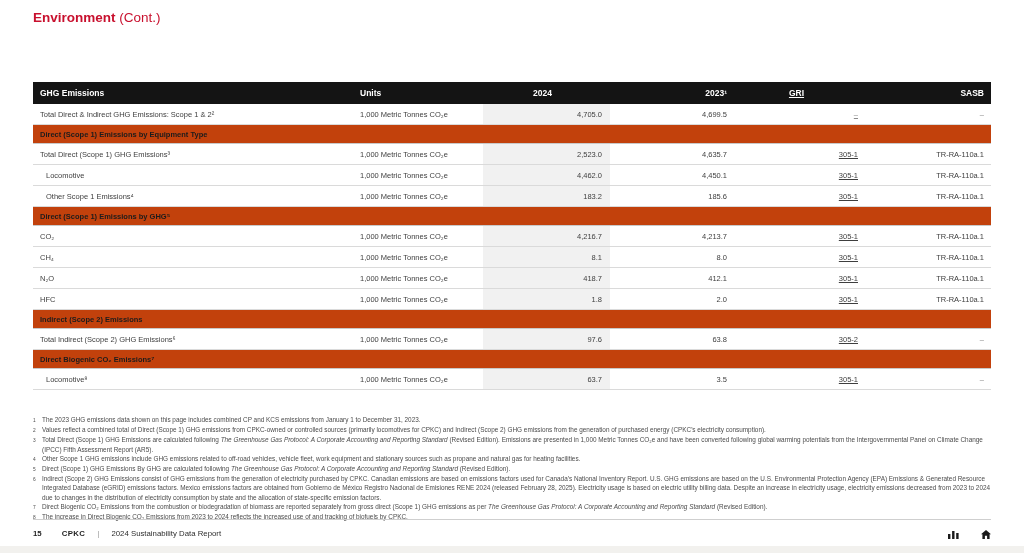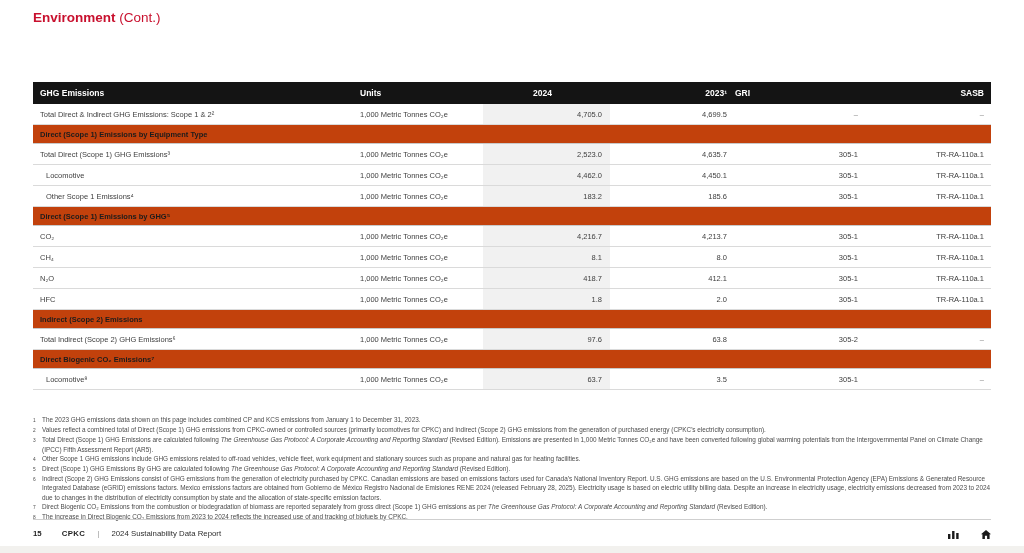--- a/index.html
+++ b/index.html
@@ -11,21 +11,21 @@
   .page-title{position:absolute;left:33px;top:10px;font-size:13.5px;color:#C8102E;white-space:nowrap;}
   .page-title .t-main{font-weight:bold;margin-top:8px;}
   .page-title .t-cont{font-weight:normal;}
 
   .ghg-table{position:absolute;left:33px;top:36px;width:958px;margin-top:46px;}
   .thead{display:flex;align-items:center;background:#141414;color:#ffffff;height:22px;font-size:8.5px;font-weight:bold;}
   .col-label{width:327px;padding-left:7px;box-sizing:border-box;}
   .col-units{width:123px;box-sizing:border-box;}
   .col-y2024{width:127px;text-align:center;padding-right:8px;box-sizing:border-box;}
   .col-y2023{width:125px;text-align:right;padding-right:8px;box-sizing:border-box;}
-  .col-gri{width:131px;text-align:left;padding-right:8px;box-sizing:border-box;}
+  .col-gri{width:131px;text-align:center;padding-right:8px;box-sizing:border-box;text-decoration:underline;}
   .col-sasb{width:125px;text-align:right;padding-right:7px;box-sizing:border-box;}
 
   .row{display:flex;align-items:stretch;height:20px;font-size:7.5px;background:#ffffff;border-bottom:1px solid #dadada;color:#3e3e3e;}
   .row .cell{display:flex;align-items:center;}
   .row .col-y2024{background:#f1f1f1;justify-content:flex-end;}
   .row .col-y2023,.row .col-gri,.row .col-sasb{justify-content:flex-end;}
   .row .indent{padding-left:13px;}
   .dash{color:#8a8a8a;}
 
   .section-row{display:flex;align-items:center;height:18px;font-size:7.5px;font-weight:bold;color:#1c1c1c;background:#c2410c;border-bottom:1px solid #c9c9c9;}

